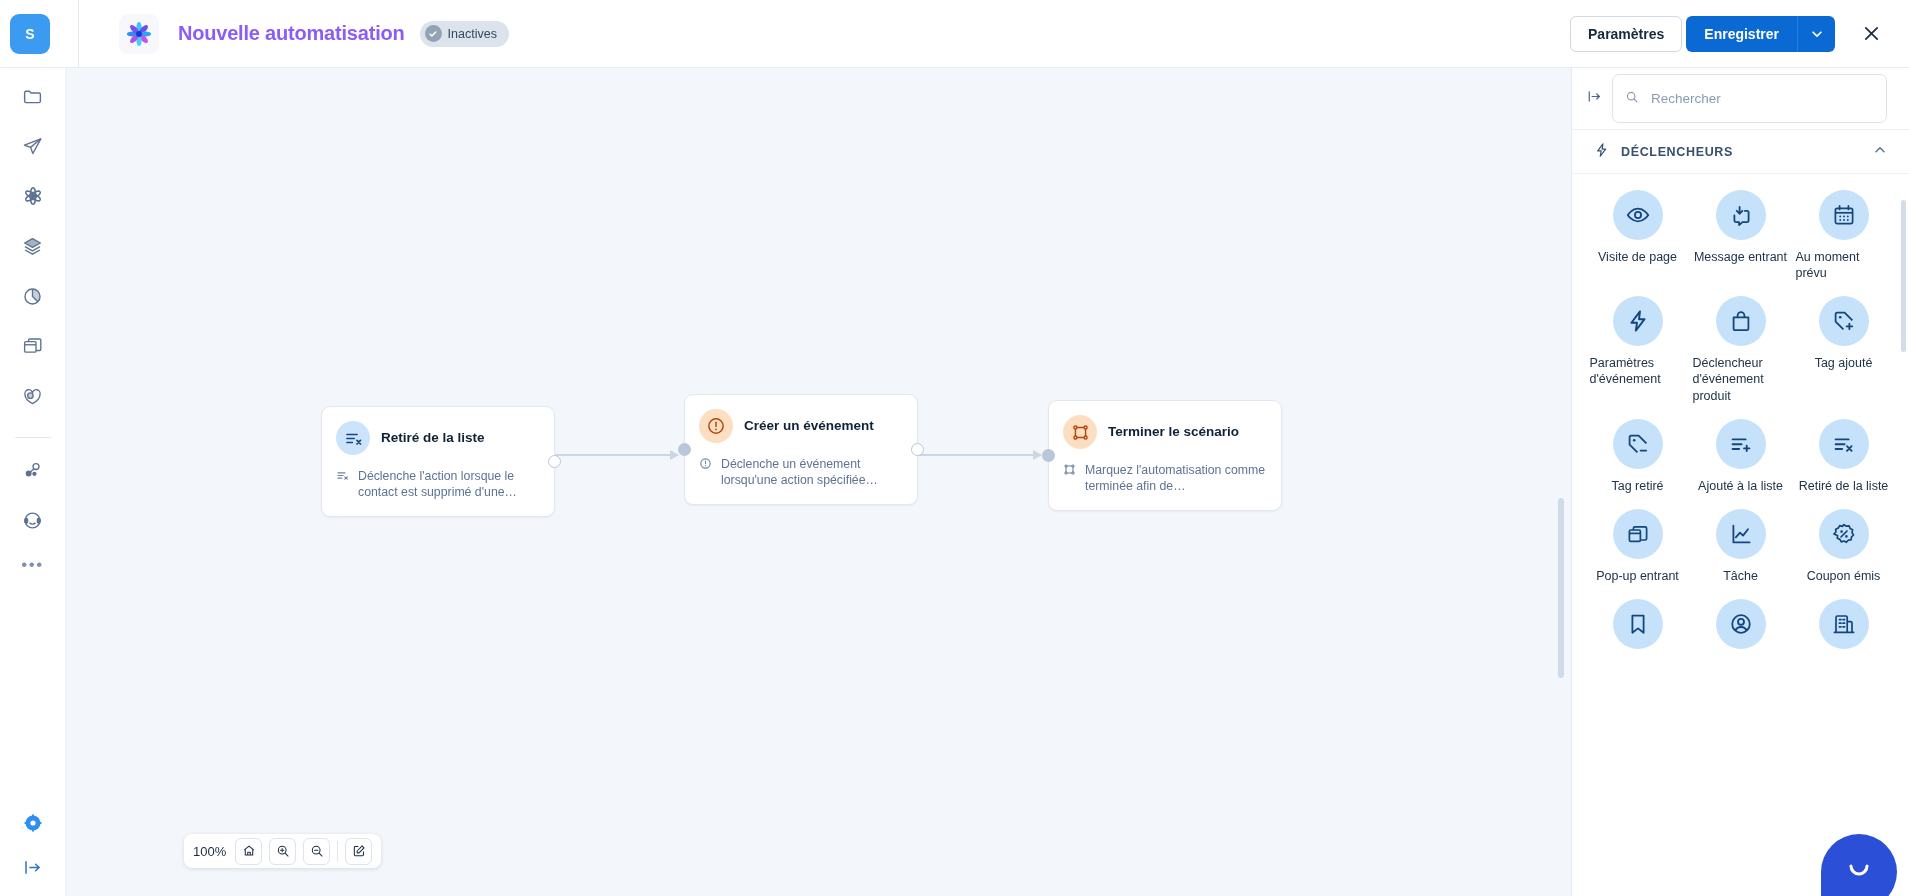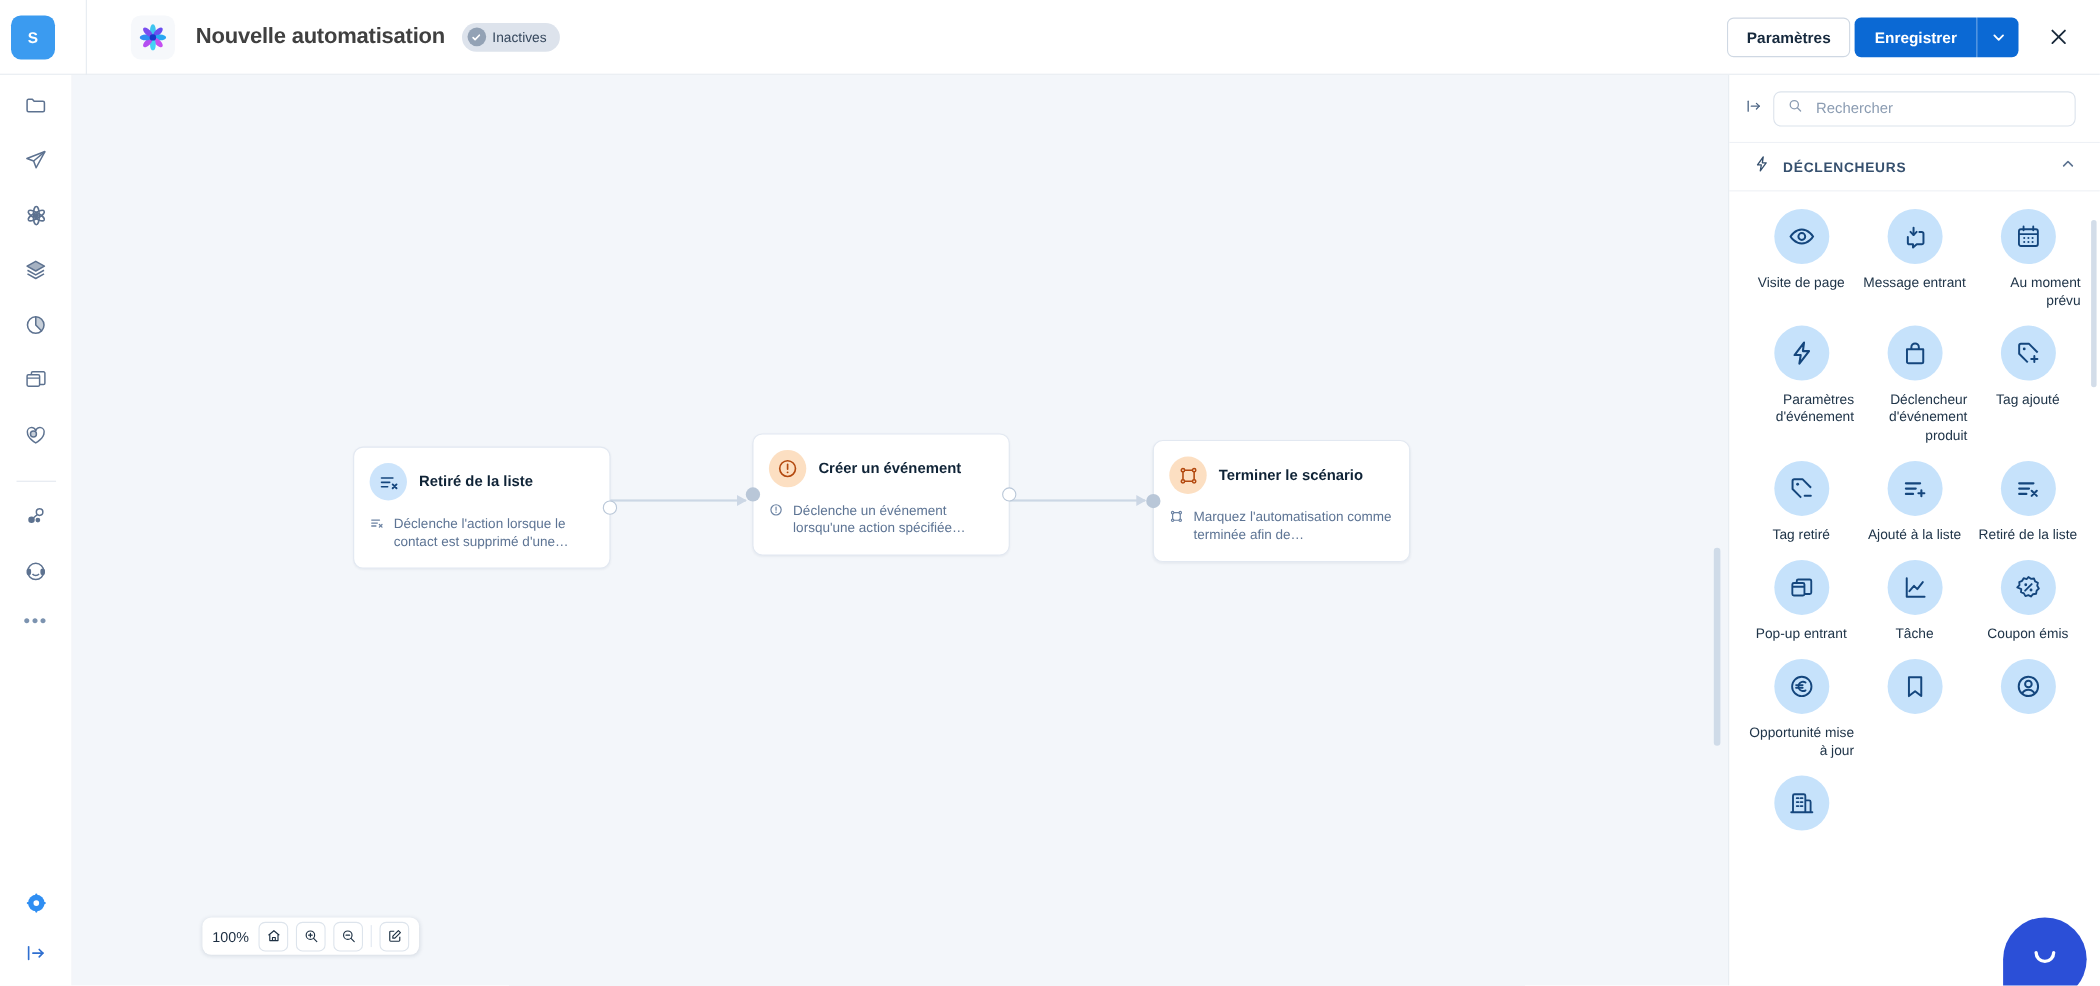--- a/index.html
+++ b/index.html
@@ -31,21 +31,21 @@
   }
   .topbar-divider { width: 1px; height: 68px; background: #e6ebf1; margin-left: 28px; }
   .app-logo {
     width: 40px; height: 40px; margin-left: 40px;
     border-radius: 9px; background: #f6f8fb;
     display: flex; align-items: center; justify-content: center;
   }
   .title-text {
     margin-left: 19px;
     font-size: 20px; font-weight: bold; letter-spacing: -0.2px;
-    color: #404040; white-space: nowrap;
+    color: #8b5cf6; white-space: nowrap;
   }
   .status-badge {
     margin-left: 15px; height: 26px;
     display: flex; align-items: center; gap: 6px;
     padding: 0 12px 0 5px;
     background: #dde3ec; border-radius: 13px;
     font-size: 12.5px; color: #35475c;
   }
   .badge-check {
     width: 17px; height: 17px; border-radius: 50%;
@@ -158,21 +158,21 @@
   .panel {
     width: 338px; min-width: 338px; background: #ffffff;
     border-left: 1px solid #e6ebf1;
     display: flex; flex-direction: column; position: relative;
   }
   .panel-search-row {
     height: 62px; min-height: 62px; display: flex; align-items: center;
     gap: 9px; padding: 0 22px 0 14px; border-bottom: 1px solid #eef1f6;
   }
   .search-box {
-    flex: 1; height: 32px; border: 1px solid #dce3ec; border-radius: 7px;
+    flex: 1; height: 49px; border: 1px solid #dce3ec; border-radius: 7px;
     display: flex; align-items: center; gap: 12px; padding: 0 12px;
     color: #8a9bb0;
   }
   .search-ph { font-size: 13.5px; color: #8b9cb2; }
   .section-head {
     height: 44px; min-height: 44px; display: flex; align-items: center;
     gap: 11px; padding: 0 22px 0 22px;
     border-bottom: 1px solid #eef1f6;
     color: #36506e;
   }
@@ -182,21 +182,21 @@
     display: grid; grid-template-columns: repeat(3, 1fr);
     row-gap: 15px; column-gap: 0px;
   }
   .tile { display: flex; flex-direction: column; align-items: center; cursor: pointer; }
   .tile-ic {
     width: 50px; height: 50px; border-radius: 50%;
     background: #c6e2fb; color: #14467d;
     display: flex; align-items: center; justify-content: center;
   }
   .tile-label {
-    margin-top: 9px; font-size: 12.5px; line-height: 1.29; text-align: right;
+    margin-top: 9px; font-size: 12.5px; line-height: 1.29; text-align: left;
     color: #203549; max-width: 96px;
   }
   .panel-scroll {
     position: absolute; right: 3px; top: 132px; width: 5px; height: 152px;
     background: #d3dde9; border-radius: 3px;
   }
 
   
   .chat-widget {
     position: absolute; right: 12px; bottom: -14px;
@@ -674,30 +674,20 @@
             <div class="tile-ic">
               <svg width="24" height="24" viewBox="0 0 24 24" fill="none" stroke="currentColor" stroke-width="1.7" stroke-linejoin="round">
                   <path d="M12 2.6l2.3 1.6 2.8-.3 1 2.6 2.5 1.3-.6 2.8 1.5 2.4-2 2-.5 2.8-2.8.4-1.9 2.1-2.3-1.3-2.7.9-1.4-2.5-2.6-1.1.2-2.8L1.9 12l2-2-.2-2.8L6.3 6l1.4-2.4 2.7.8z"></path>
                   <path d="M9.6 9.6h.01 M14.4 14.4h.01" stroke-width="2.6" stroke-linecap="round"></path>
                   <path d="M15 9 9 15" stroke-linecap="round"></path>
                 </svg>
             </div>
             <div class="tile-label">Coupon émis</div>
           </div>
 
-          <div class="tile">
-            <div class="tile-ic">
-              <svg width="24" height="24" viewBox="0 0 24 24" fill="none" stroke="currentColor" stroke-width="1.7" stroke-linecap="round">
-                  <circle cx="12" cy="12" r="8.8"></circle>
-                  <path d="M15.4 8.4a4.3 4.3 0 0 0-6 1.6 5.2 5.2 0 0 0 0 4 4.3 4.3 0 0 0 6 1.6"></path>
-                  <path d="M6.8 10.8h6 M6.8 13.2h6"></path>
-                </svg>
-            </div>
-            <div class="tile-label">Opportunité mise à jour</div>
-          </div>
 
 
           <div class="tile">
             <div class="tile-ic">
               <svg width="24" height="24" viewBox="0 0 24 24" fill="none" stroke="currentColor" stroke-width="1.8" stroke-linejoin="round">
                   <path d="M6.4 3.6h11.2v17.2L12 16.4l-5.6 4.4z"></path>
                 </svg>
             </div>
             <div class="tile-label"></div>
           </div>

